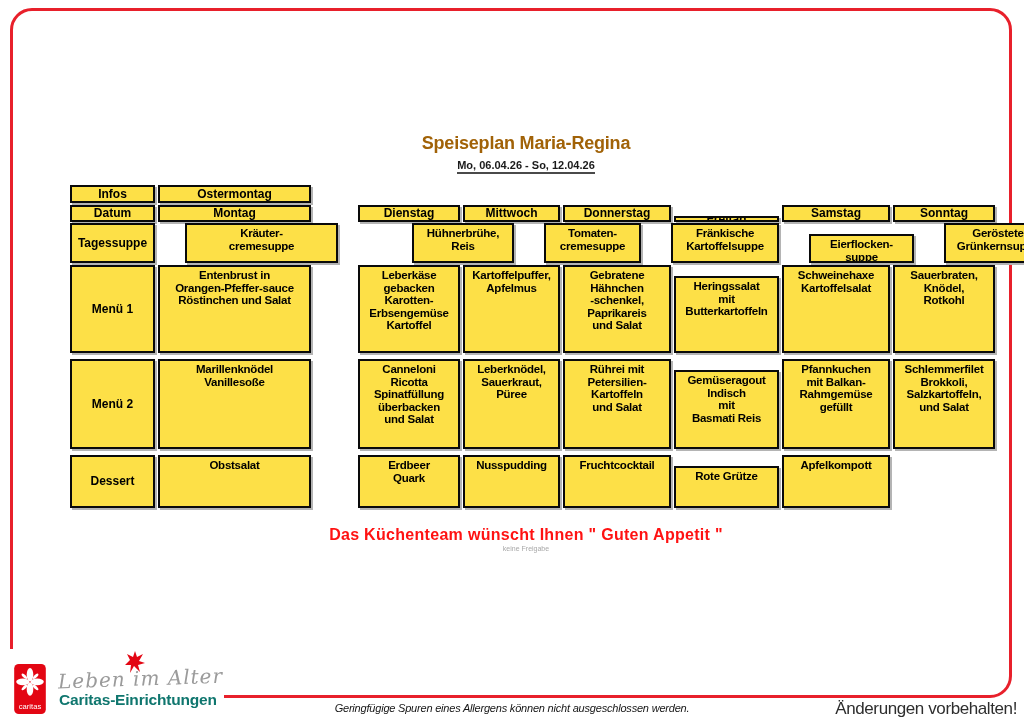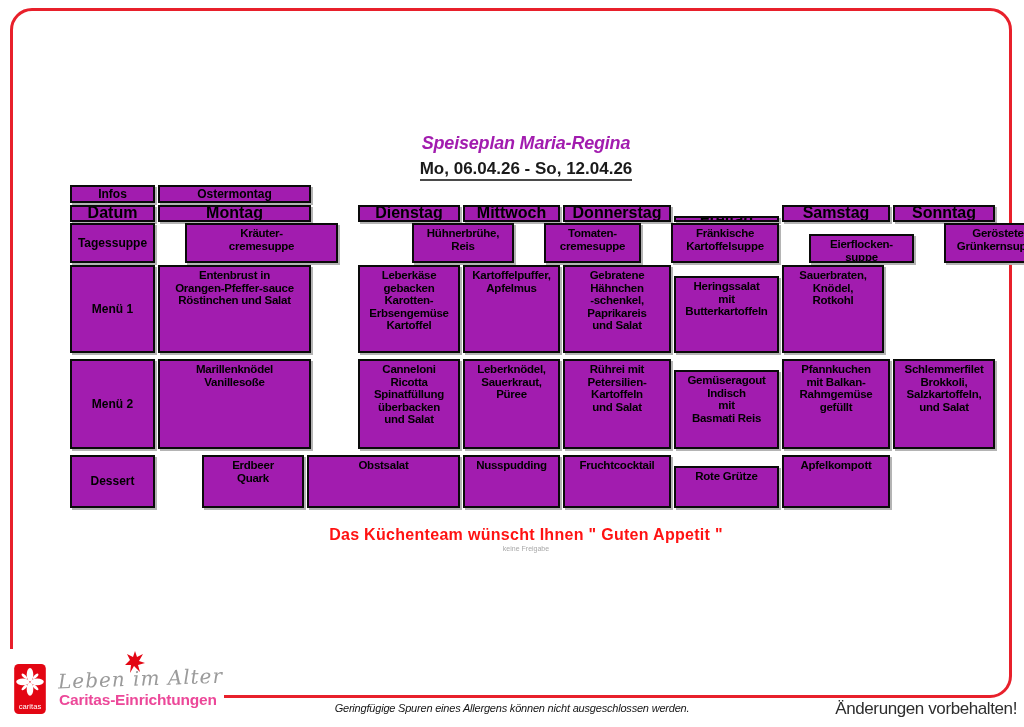--- a/index.html
+++ b/index.html
@@ -5,39 +5,39 @@
   html,body{margin:0;padding:0;background:#fff;}
   .page{position:relative;width:1024px;height:727px;background:#fff;overflow:hidden;
         font-family:"Liberation Sans",sans-serif;}
   
   .frame{position:absolute;left:10px;top:8px;width:996px;height:684px;
          border:3px solid #e8202b;border-radius:22px;}
   .cover{position:absolute;left:0;top:649px;width:224px;height:78px;background:#fff;}
 
   
   .title-block{position:absolute;left:276px;top:133px;width:500px;text-align:center;}
-  .title{font-size:18px;font-weight:bold;color:#a21caf;letter-spacing:-0.2px;font-style:italic;}
-  .subtitle{margin-top:5px;font-size:17px;font-weight:bold;color:#1a1a1a;}
+  .title{font-size:18px;font-weight:bold;color:#a16207;letter-spacing:-0.2px;}
+  .subtitle{margin-top:5px;font-size:11px;font-weight:bold;color:#1a1a1a;}
   .subtitle span{border-bottom:2.5px solid #4a4a4a;padding-bottom:1px;}
 
   
   .menu-table{position:absolute;left:70px;top:185px;width:884px;height:325px;}
   .row{position:absolute;left:0;display:flex;gap:3px;}
   .r-infos{top:0;height:18px;}
   .r-datum{top:20px;height:17px;}
   .r-tages{top:38px;height:40px;gap:30px;}
   .r-m1{top:80px;height:88px;}
   .r-m2{top:174px;height:90px;}
   .r-dessert{top:270px;height:53px;}
-  .cell{box-sizing:border-box;background:#a21caf;border:2px solid #0a0a0a;
+  .cell{box-sizing:border-box;background:#fde047;border:2px solid #0a0a0a;
         box-shadow:2px 2px 0 #b4b4b4;
         font-weight:bold;color:#000;text-align:center;
         font-size:11.5px;line-height:12.6px;letter-spacing:-0.25px;
         white-space:pre-line;padding:2px 1px 0 1px;overflow:hidden;}
-  .hdr{font-size:16px;letter-spacing:0;display:flex;align-items:center;justify-content:center;padding:0;}
+  .hdr{font-size:12px;letter-spacing:0;display:flex;align-items:center;justify-content:center;padding:0;}
   .label-cell{font-size:12px;letter-spacing:0;display:flex;align-items:center;justify-content:center;padding:0;}
   .c0{width:85px;flex:none;}
   .c1{width:153px;flex:none;}
   .c2{width:102px;flex:none;margin-left:44px;}
   .c3{width:97px;flex:none;}
   .c4{width:108px;flex:none;}
   .c5{width:105px;flex:none;margin-top:11px;}
   .c6{width:108px;flex:none;}
   .c7{width:102px;flex:none;}
 
@@ -47,21 +47,21 @@
   .approval{position:absolute;left:276px;top:545px;width:500px;text-align:center;
             font-size:7px;color:#a8a8a8;}
 
   
   .logo-svg{position:absolute;left:14px;top:664px;width:32px;height:50px;}
   .leaf-svg{position:absolute;left:124px;top:650px;width:22px;height:26px;}
   .script-text{position:absolute;left:58px;top:666px;width:200px;
                font-family:"DejaVu Serif",serif;font-style:italic;color:#9b9b9b;
                font-size:20px;letter-spacing:1px;transform:rotate(-2deg);}
   .org-name{position:absolute;left:59px;top:691px;font-size:15.5px;font-weight:bold;
-            color:#ec4899;letter-spacing:-0.2px;}
+            color:#0f766e;letter-spacing:-0.2px;}
   .allergen{position:absolute;left:262px;top:702px;width:500px;text-align:center;
             font-style:italic;font-size:11px;color:#141414;letter-spacing:-0.2px;}
   .changes{position:absolute;right:7px;top:699px;font-size:17px;color:#2e2e2e;letter-spacing:-0.4px;}
 </style>
 </head>
 <body>
 
 <div class="page">
 
   <div class="frame"></div>
@@ -121,20 +121,22 @@
       <div class="cell c3">Kartoffelpuffer,
 Apfelmus</div>
       <div class="cell c4">Gebratene
 Hähnchen
 -schenkel,
 Paprikareis
 und Salat</div>
       <div class="cell c5">Heringssalat
 mit
 Butterkartoffeln</div>
+      <div class="cell c6">Schweinehaxe
+Kartoffelsalat</div>
       <div class="cell c7">Sauerbraten,
 Knödel,
 Rotkohl</div>
     </div>
 
     <div class="row r-m2">
       <div class="cell c0 label-cell">Menü 2</div>
       <div class="cell c1">Marillenknödel
 Vanillesoße</div>
       <div class="cell c2">Canneloni
@@ -158,23 +160,23 @@
 Rahmgemüse
 gefüllt</div>
       <div class="cell c7">Schlemmerfilet
 Brokkoli,
 Salzkartoffeln,
 und Salat</div>
     </div>
 
     <div class="row r-dessert">
       <div class="cell c0 label-cell">Dessert</div>
+      <div class="cell c1">Obstsalat</div>
       <div class="cell c2">Erdbeer
 Quark</div>
-      <div class="cell c1">Obstsalat</div>
       <div class="cell c3">Nusspudding</div>
       <div class="cell c4">Fruchtcocktail</div>
       <div class="cell c5">Rote Grütze</div>
       <div class="cell c6">Apfelkompott</div>
     </div>
 
   </div>
 
   <div class="greeting">Das Küchenteam wünscht Ihnen " Guten Appetit "</div>
   <div class="approval">keine Freigabe</div>

